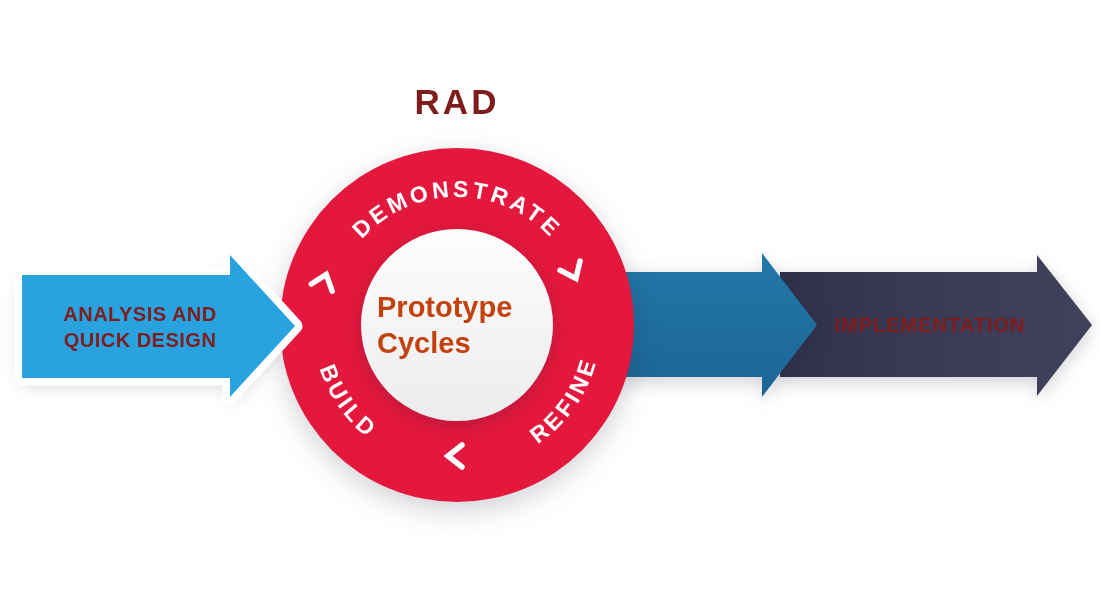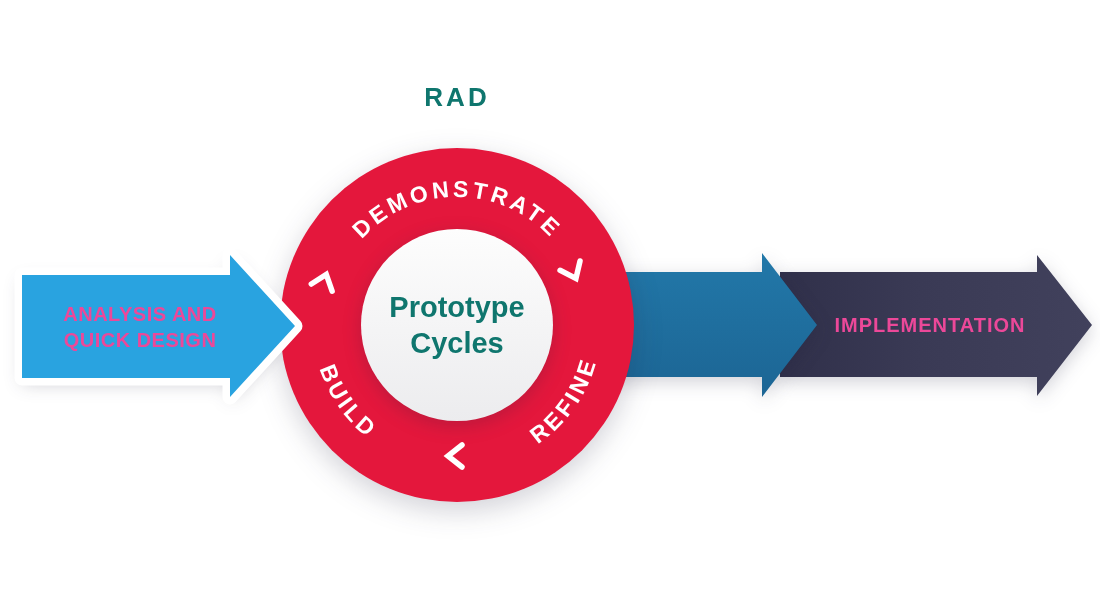--- a/index.html
+++ b/index.html
@@ -10,33 +10,33 @@
   .canvas svg{position:absolute;left:0;top:0;}
   .shadow-big{filter:drop-shadow(0 9px 14px rgba(30,30,60,0.20));}
   .shadow-mid{filter:drop-shadow(0 6px 9px rgba(30,30,60,0.22));}
   .shadow-soft{filter:drop-shadow(0 5px 9px rgba(30,30,60,0.20));}
   .ring-text{
     font-family:"Liberation Sans","DejaVu Sans",sans-serif;
     font-size:23px;font-weight:bold;fill:#ffffff;letter-spacing:3.5px;
   }
   .chev{stroke:#ffffff;stroke-width:5.5;fill:none;stroke-linecap:round;stroke-linejoin:miter;}
   .lbl{
-    position:absolute;color:#ec4899;font-weight:bold;text-align:center;
+    position:absolute;color:#7f1d1d;font-weight:bold;text-align:center;
     -webkit-font-smoothing:antialiased;
   }
   .rad-title{
     position:absolute;left:357px;top:82px;width:200px;text-align:center;
-    color:#0f766e;font-size:26px;font-weight:bold;letter-spacing:3px;
+    color:#7f1d1d;font-size:35px;font-weight:bold;letter-spacing:3px;
   }
   .label-analysis{left:55px;top:301px;width:170px;font-size:20px;line-height:26px;letter-spacing:0.5px;}
   .label-testing{left:630px;top:314px;width:160px;font-size:20px;letter-spacing:2px;white-space:nowrap;}
   .label-implementation{left:820px;top:314px;width:220px;font-size:20px;letter-spacing:1px;white-space:nowrap;}
   .label-prototype{
-    position:absolute;left:377px;top:289px;width:160px;text-align:center;
-    color:#0f766e;font-size:29px;font-weight:bold;line-height:36px;
+    position:absolute;left:377px;top:289px;width:160px;
+    color:#c2410c;font-size:29px;font-weight:bold;line-height:36px;
   }
 </style>
 </head>
 <body>
 
 <div class="canvas">
 
   <svg width="1100" height="600" viewBox="0 0 1100 600">
     <defs>
       <linearGradient id="gradNavy" x1="0" y1="0" x2="1" y2="0">

